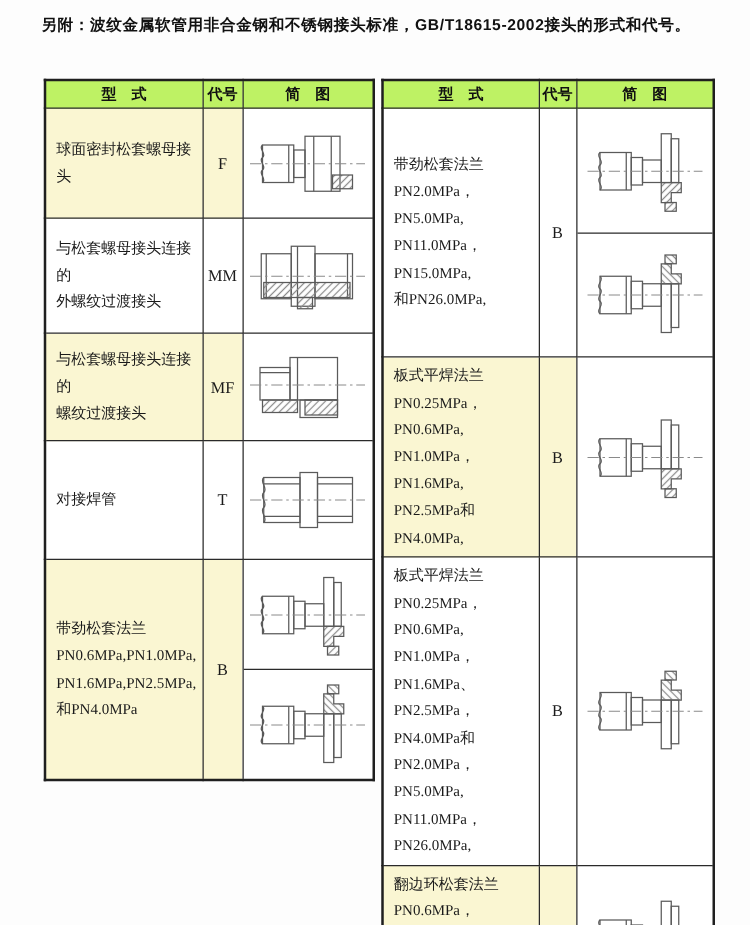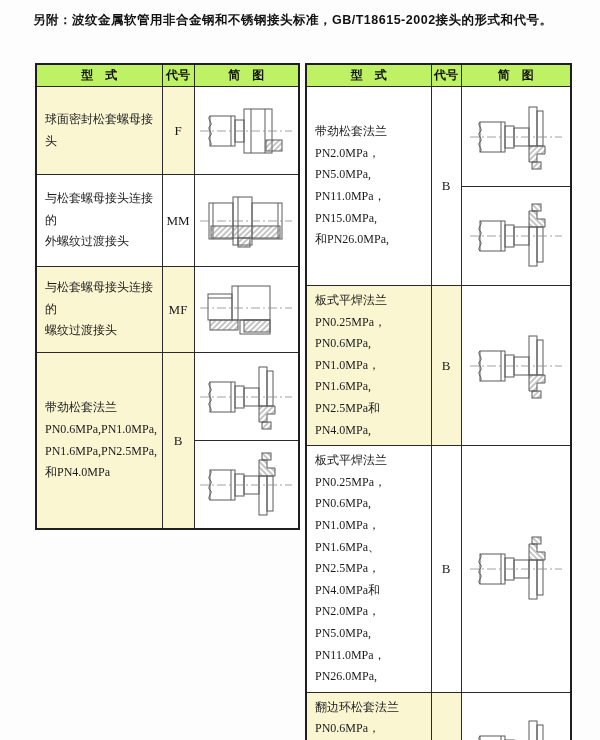--- a/index.html
+++ b/index.html
@@ -167,20 +167,29 @@
       <tr style="height:86px">
         <td class="type hl">与松套螺母接头连接的
 螺纹过渡接头</td>
         <td class="code hl">MF</td>
         <td class="diag">
               <svg width="100" height="74">
                 <use href="#sym-mf"></use>
               </svg>
             </td>
       </tr>
+      <tr style="height:95px">
+        <td class="type">对接焊管</td>
+        <td class="code">T</td>
+        <td class="diag">
+              <svg width="100" height="80">
+                <use href="#sym-pipe"></use>
+              </svg>
+            </td>
+      </tr>
       <tr style="height:176px">
         <td class="type hl">带劲松套法兰
 PN0.6MPa,PN1.0MPa,
 PN1.6MPa,PN2.5MPa,
 和PN4.0MPa</td>
         <td class="code hl">B</td>
         <td class="diag dual">
           <div class="sub" style="height:87px">
                 <svg width="100" height="76">
                   <use href="#sym-flange-up"></use>

